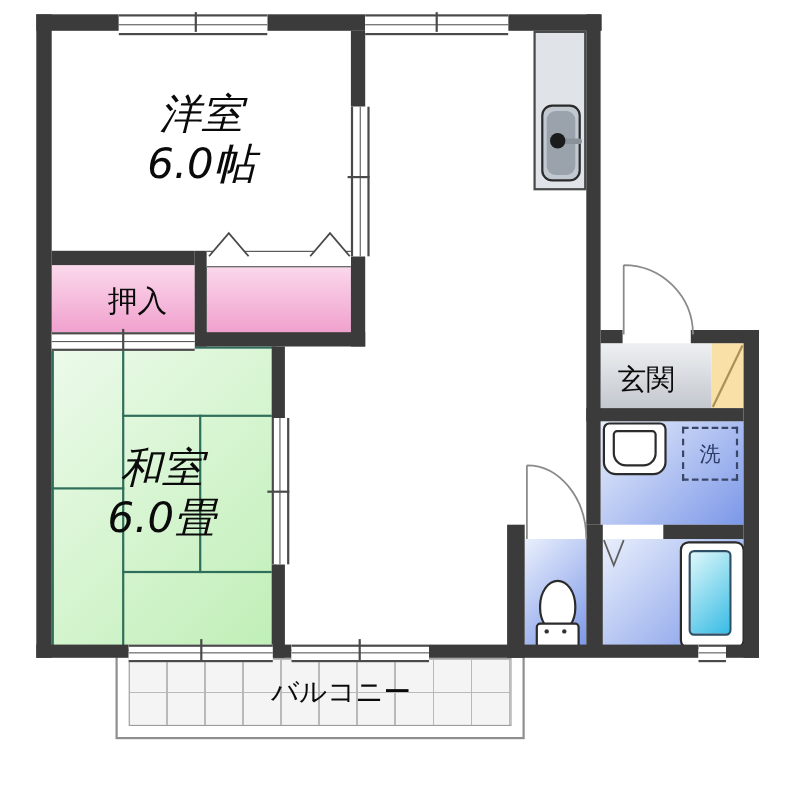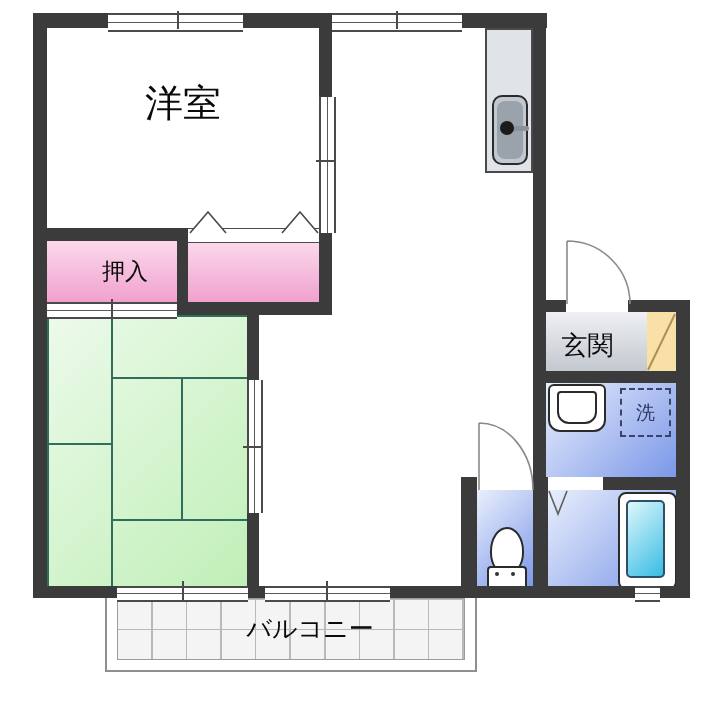--- a/index.html
+++ b/index.html
@@ -18,21 +18,21 @@
   
   .fold-h{position:absolute;background:#fff;border-top:1.5px solid #4a4a4a;border-bottom:1.5px solid #4a4a4a;}
   .floor{position:absolute;}
   .f-pink{background:linear-gradient(180deg,var(--c-closet-pink-light,#fbd9ec) 0%,var(--c-closet-pink,#f0a0cd) 100%);}
   .f-green{background:linear-gradient(135deg,var(--c-tatami-green-light,#ecfaea) 0%,var(--c-tatami-green,#c0efb7) 100%);border:2px solid var(--c-tatami-line,#2f6e5a);}
   .f-blue{background:linear-gradient(135deg,var(--c-wet-blue-light,#e9effc) 0%,var(--c-wet-blue,#7b97e8) 100%);}
   .f-gray{background:linear-gradient(180deg,var(--c-genkan-gray-light,#eef0f2) 0%,var(--c-genkan-gray,#c3c8cf) 100%);}
   .f-yellow{background:var(--c-shoe-cabinet-yellow,#f9e0a6);}
   .tatami-line{position:absolute;background:var(--c-tatami-line,#2f6e5a);}
   .lbl{position:absolute;color:#0a0a0a;text-align:center;font-weight:500;}
-  .lbl .ln{display:block;}
+  .lbl .ln{display:block;font-style:italic;}
   .balcony-outer{position:absolute;border:2px solid #8f8f8f;background:#fff;}
   .balcony-tiles{position:absolute;background:
       repeating-linear-gradient(90deg,transparent 0 33px,#b9b9b9 33px 34.6px),
       repeating-linear-gradient(0deg,transparent 0 29px,#b9b9b9 29px 30px),
       var(--c-balcony-tile,#f4f4f4);
       border:1.5px solid #9c9c9c;}
   .fixture{position:absolute;background:#fff;border:2px solid #2b2b2b;}
   svg.overlay{position:absolute;left:0;top:0;pointer-events:none;}
   .dashed-box{position:absolute;border:2px dashed #3a4668;display:flex;align-items:center;justify-content:center;color:#2c3a66;font-weight:500;}
 </style>
@@ -129,27 +129,32 @@
       <path d="M183 581 V600"></path>
         <path d="M327 581 V600"></path>
       <path d="M112 299 V318"></path>
       <path d="M316 161 H336"></path>
         <path d="M243 447 H263"></path>
     </g>
   </svg>
 
   <div class="lbl" style="left:47px;top:80px;width:272px;font-size:38px;line-height:46px;">
     <span class="ln">洋室</span>
+    <span class="ln">6.0帖</span>
   </div>
 
   <div class="lbl" style="left:259px;top:376px;width:222px;font-size:36px;line-height:42px;">
   </div>
 
+  <div class="lbl" style="left:47px;top:402px;width:200px;font-size:38px;line-height:46px;">
+    <span class="ln">和室</span>
+    <span class="ln">6.0畳</span>
+  </div>
 
-  <div class="lbl" style="left:47px;top:256px;width:156px;font-size:23px;">
+  <div class="lbl" style="left:47px;top:256px;width:156px;font-size:27px;">
     <span>押入</span>
   </div>
 
 
   <div class="lbl" style="left:546px;top:328px;width:83px;font-size:26px;">
     <span>玄関</span>
   </div>
 
   <div class="lbl" style="left:117px;top:612px;width:386px;font-size:25px;">
     <span>バルコニー</span>

